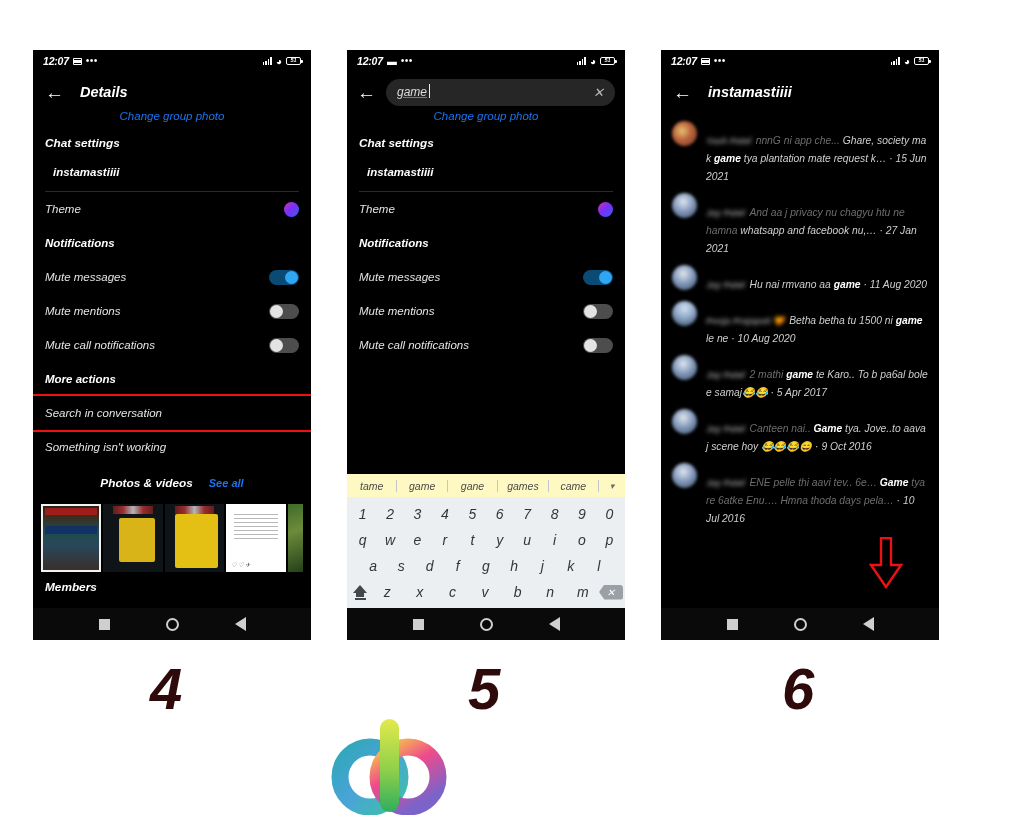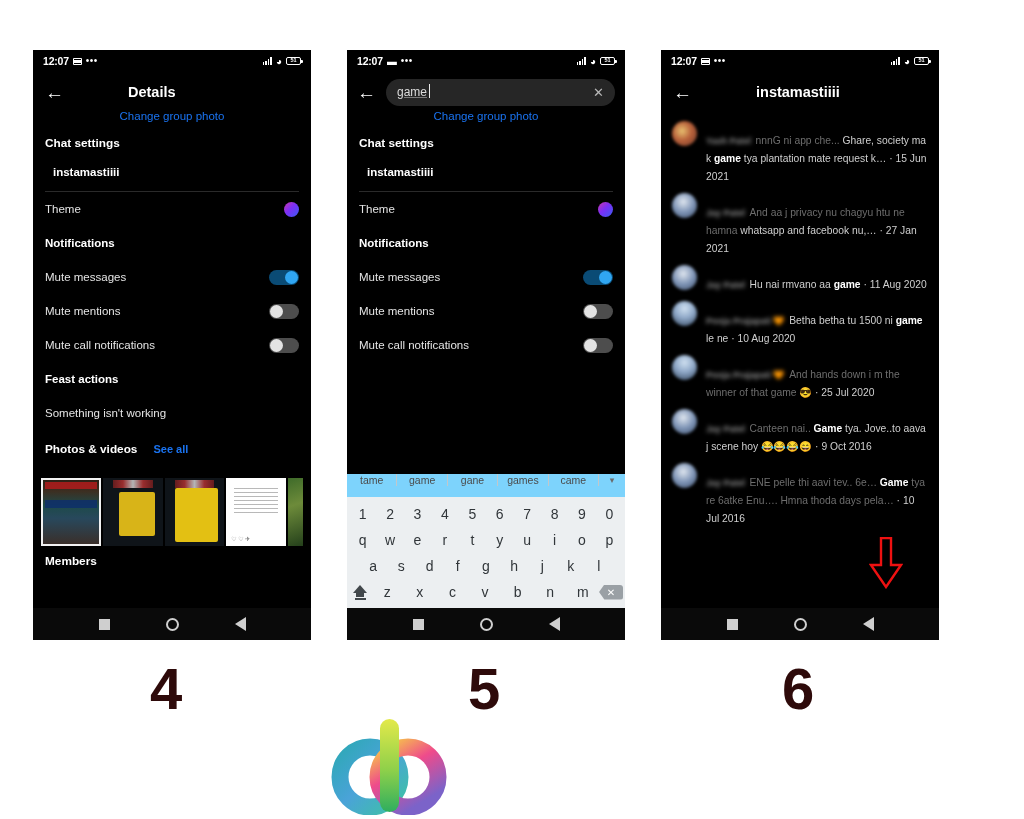--- a/index.html
+++ b/index.html
@@ -2,21 +2,21 @@
 <html><head>
 <meta charset="utf-8">
 <style>
   * { box-sizing: border-box; margin: 0; padding: 0; }
   html, body {
     width: 1024px; height: 819px;
     background: #ffffff;
     font-family: "Liberation Sans", sans-serif;
     overflow: hidden;
   }
-  .canvas { position: relative; width: 1024px; height: 780px; background: #fff; }
+  .canvas { position: relative; width: 1024px; height: 780px; background: #fff; font-style: italic; }
 
   
   .phone {
     position: absolute;
     width: 278px; height: 590px;
     background: #000000;
     overflow: hidden;
   }
   #phone1 { left: 33px;  top: 50px; }
   #phone2 { left: 347px; top: 50px; }
@@ -43,21 +43,21 @@
   .ico-batt{ width:15px;height:8px;border:1px solid #fff;border-radius:2px;position:relative;
     display:flex;align-items:center;justify-content:center;}
   .ico-batt:after{content:"";position:absolute;right:-2.5px;top:2px;width:1.5px;height:3px;background:#fff;border-radius:0 1px 1px 0;}
   .ico-batt span{font-size:5.5px;color:#fff;font-weight:bold;line-height:1;}
   .ico-wedge{width:10px;height:8px;background:#fff;
     clip-path: polygon(0 60%,100% 60%,100% 100%,0 100%);}
 
   
   .appbar { height: 40px; display:flex; align-items:center; padding: 0 12px; gap:16px; }
   .back-arrow { color:#fff; font-size:19px; line-height:1; cursor:pointer; }
-  .appbar-title { color:#fff; font-size:14.5px; font-weight:bold;margin-left:48px; }
+  .appbar-title { color:#fff; font-size:14.5px; font-weight:bold; }
 
   
   .searchbar-row { height:40px; display:flex; align-items:center; padding:0 10px; gap:10px;}
   .search-field {
     flex:1; height:27px; background:#262626; border-radius:14px;
     display:flex; align-items:center; padding:0 11px; justify-content:space-between;
   }
   .search-val { color:#dcdcdc; font-size:12px; position:relative; }
   .search-val:after{content:"";position:absolute;right:-3px;top:-1px;width:1px;height:14px;background:#e8e8e8;}
   .search-val u { text-decoration: underline; text-decoration-color:#7a7a7a; }
@@ -78,22 +78,22 @@
     background: linear-gradient(135deg,#c837ab 0%, #7b2ff7 45%, #3a5bf0 100%); }
   .toggle { width:30px;height:15px;border-radius:9px;position:relative; }
   .toggle.on { background:#0a4b75; }
   .toggle.off{ background:#4d4d4d; }
   .toggle i { position:absolute; top:1px; width:13px;height:13px;border-radius:50%; display:block;}
   .toggle.on i { right:1px; background:#30a6f2; }
   .toggle.off i{ left:1px;  background:#e3e3e3; }
 
   .highlight-box { outline:2px solid #ee1111; outline-offset:0; }
 
-  .photos-head { display:flex; align-items:center; justify-content:flex-start;
-    padding:12px 12px 22px 12px; }
+  .photos-head { display:flex; align-items:center; justify-content:center;
+    padding:12px 12px 14px 12px; }
   .photos-title{ color:#fff;font-size:11.8px;font-weight:bold; }
   .see-all { color:#1a73f0; font-size:11px; font-weight:bold; cursor:pointer;margin-left:16px;}
   .thumb-row { display:flex; gap:2px; padding:0 8px; height:68px; overflow:hidden;}
   .thumb { width:70px;height:68px; overflow:hidden; position:relative;}
   .thumb.t1 { background:#f2f2f2; padding:2px; }
   .thumb.t1 .inner{width:100%;height:100%;background:
       linear-gradient(180deg,#2b2116 0%,#3c2f22 18%,#1d4a4a 40%,#28485c 60%,#3a2f2a 100%);}
   .thumb.t1 .bar{position:absolute;left:4px;right:4px;height:7px;background:#b01c1c;top:4px;opacity:.85}
   .thumb.t1 .bar2{position:absolute;left:4px;right:4px;height:8px;background:#0e2f6b;top:22px;opacity:.85}
   .thumb.t2,.thumb.t3 { background:#0f1419; }
@@ -112,21 +112,21 @@
   
   .navbar { position:absolute; bottom:0; left:0; right:0; height:32px;
     background:#0a0a0a; display:flex; align-items:center; justify-content:center; gap:56px; }
   .nav-sq { width:11px;height:11px;background:#cfcfcf; }
   .nav-cr { width:13px;height:13px;border:2px solid #cfcfcf;border-radius:50%; }
   .nav-tr { width:0;height:0;border-top:7px solid transparent;border-bottom:7px solid transparent;
     border-right:11px solid #cfcfcf; }
 
   
   .kb { position:absolute; left:0; right:0; bottom:32px; background:#eceff1; }
-  .kb-sugg { height:23px; background:#7dd3fc; display:flex; align-items:flex-start; }
+  .kb-sugg { height:23px; background:#fef9c3; display:flex; align-items:center; }
   .kb-sugg div { flex:1; text-align:center; font-size:10.5px; color:#4a4a4a;
     border-right:1px solid #c3c7ca; line-height:12px; }
   .kb-sugg div:last-child { flex:0 0 26px; border-right:none; color:#6a6a6a; font-size:9px;}
   .kb-rows { padding:4px 0 3px 0; }
   .kb-row { display:flex; align-items:center; justify-content:space-around;
     height:26px; padding:0 2px; }
   .kb-row.r3 { padding:0 12px; }
   .kb-key { flex:1; text-align:center; font-size:14px; color:#31363a; cursor:pointer; }
   .kb-key.sm { font-size:11px; color:#5a5f63; }
   .kb-shift { width:22px; display:flex; flex-direction:column; align-items:center; }
@@ -230,21 +230,24 @@
           <i></i>
         </span>
     </div>
     <div class="row">
       <span class="row-label">Mute call notifications</span>
       <span class="toggle off">
           <i></i>
         </span>
     </div>
     <div class="row">
-      <span class="row-label bold">Feast actions</span>
+      <span class="row-label bold">More actions</span>
+    </div>
+    <div class="row highlight-box">
+      <span class="row-label">Search in conversation</span>
     </div>
     <div class="row">
       <span class="row-label">Something isn't working</span>
     </div>
 
     <div class="photos-head">
       <span class="photos-title">Photos &amp; videos</span>
       <span class="see-all">See all</span>
     </div>
     <div class="thumb-row">
@@ -463,28 +466,28 @@
       </div>
 
       <div class="res-item">
         <span class="res-av" style="background:radial-gradient(circle at 50% 30%,#cfe0f0,#8fa8c8 45%,#2d3f55 100%)"></span>
         <span class="res-txt">
           <span class="res-name">Pooja Prajapati 🧡</span>
           <span class="res-msg"><span>Betha betha tu 1500 ni </span><b>game</b><span> le ne</span> · <span class="dt">10 Aug 2020</span></span>
         </span>
       </div>
 
-      <div class="res-item">
-        <span class="res-av" style="background:radial-gradient(circle at 50% 30%,#cfe0f0,#8fa8c8 45%,#2d3f55 100%)"></span>
-        <span class="res-txt">
-          <span class="res-name">Pooja Prajapati 🧡</span>
-          <span class="res-msg"><span class="faded">And hands down i m the winner of that game</span><span> 😎</span> · <span class="dt">25 Jul 2020</span></span>
-        </span>
-      </div>
-
+
+      <div class="res-item">
+        <span class="res-av" style="background:radial-gradient(circle at 45% 35%,#dfe6ef,#7d93b5 50%,#3a4a62 100%)"></span>
+        <span class="res-txt">
+          <span class="res-name">Jay Patel</span>
+          <span class="res-msg"><span class="faded">2 mathi </span><b>game</b><span> te Karo.. To b pa6al bole e samaj😂😂</span> · <span class="dt">5 Apr 2017</span></span>
+        </span>
+      </div>
 
       <div class="res-item">
         <span class="res-av" style="background:radial-gradient(circle at 45% 35%,#dfe6ef,#7d93b5 50%,#3a4a62 100%)"></span>
         <span class="res-txt">
           <span class="res-name">Jay Patel</span>
           <span class="res-msg"><span class="faded">Canteen nai.. </span><b>Game</b><span> tya. Jove..to aava j scene hoy 😂😂😂😄</span> · <span class="dt">9 Oct 2016</span></span>
         </span>
       </div>
 
       <div class="res-item">

